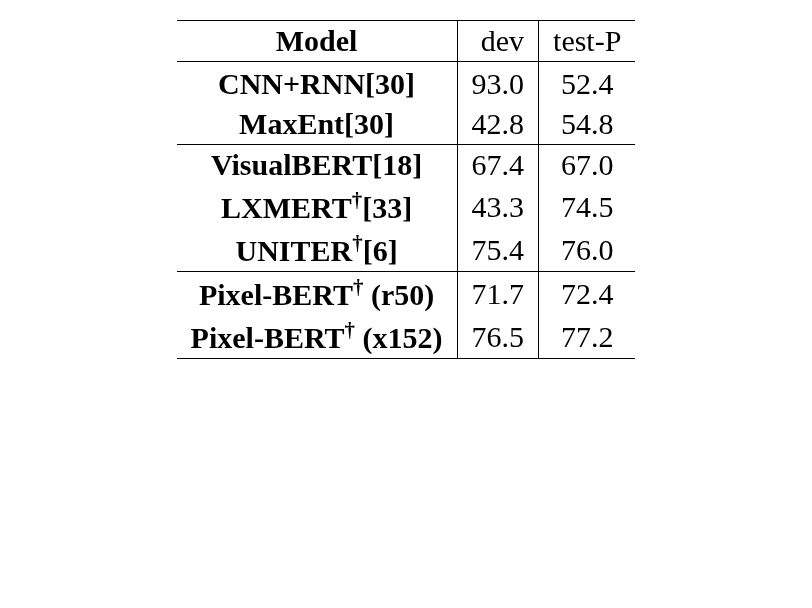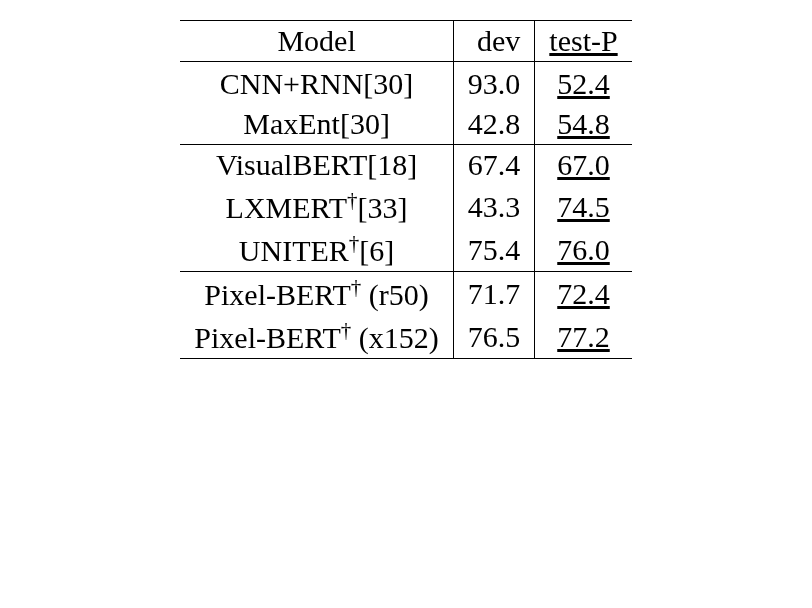--- a/index.html
+++ b/index.html
@@ -16,28 +16,28 @@
       border-collapse: collapse;
     }
     th, td {
       padding: 3px 14px;
       text-align: center;
       font-weight: normal;
     }
     .col-model {
       text-align: center;
       border-right: 1.5px solid black;
+      font-weight: bold;
     }
     .col-dev {
       text-align: right;
       border-right: 1.5px solid black;
     }
     .col-test {
       text-align: center;
-      text-decoration: underline;
     }
     .top-rule {
       border-top: 1.5px solid black;
     }
     .double-rule-row td, .double-rule-row th {
       border-bottom: 1.5px solid black;
     }
     .double-rule-gap td {
       height: 2px;
       padding: 0;

